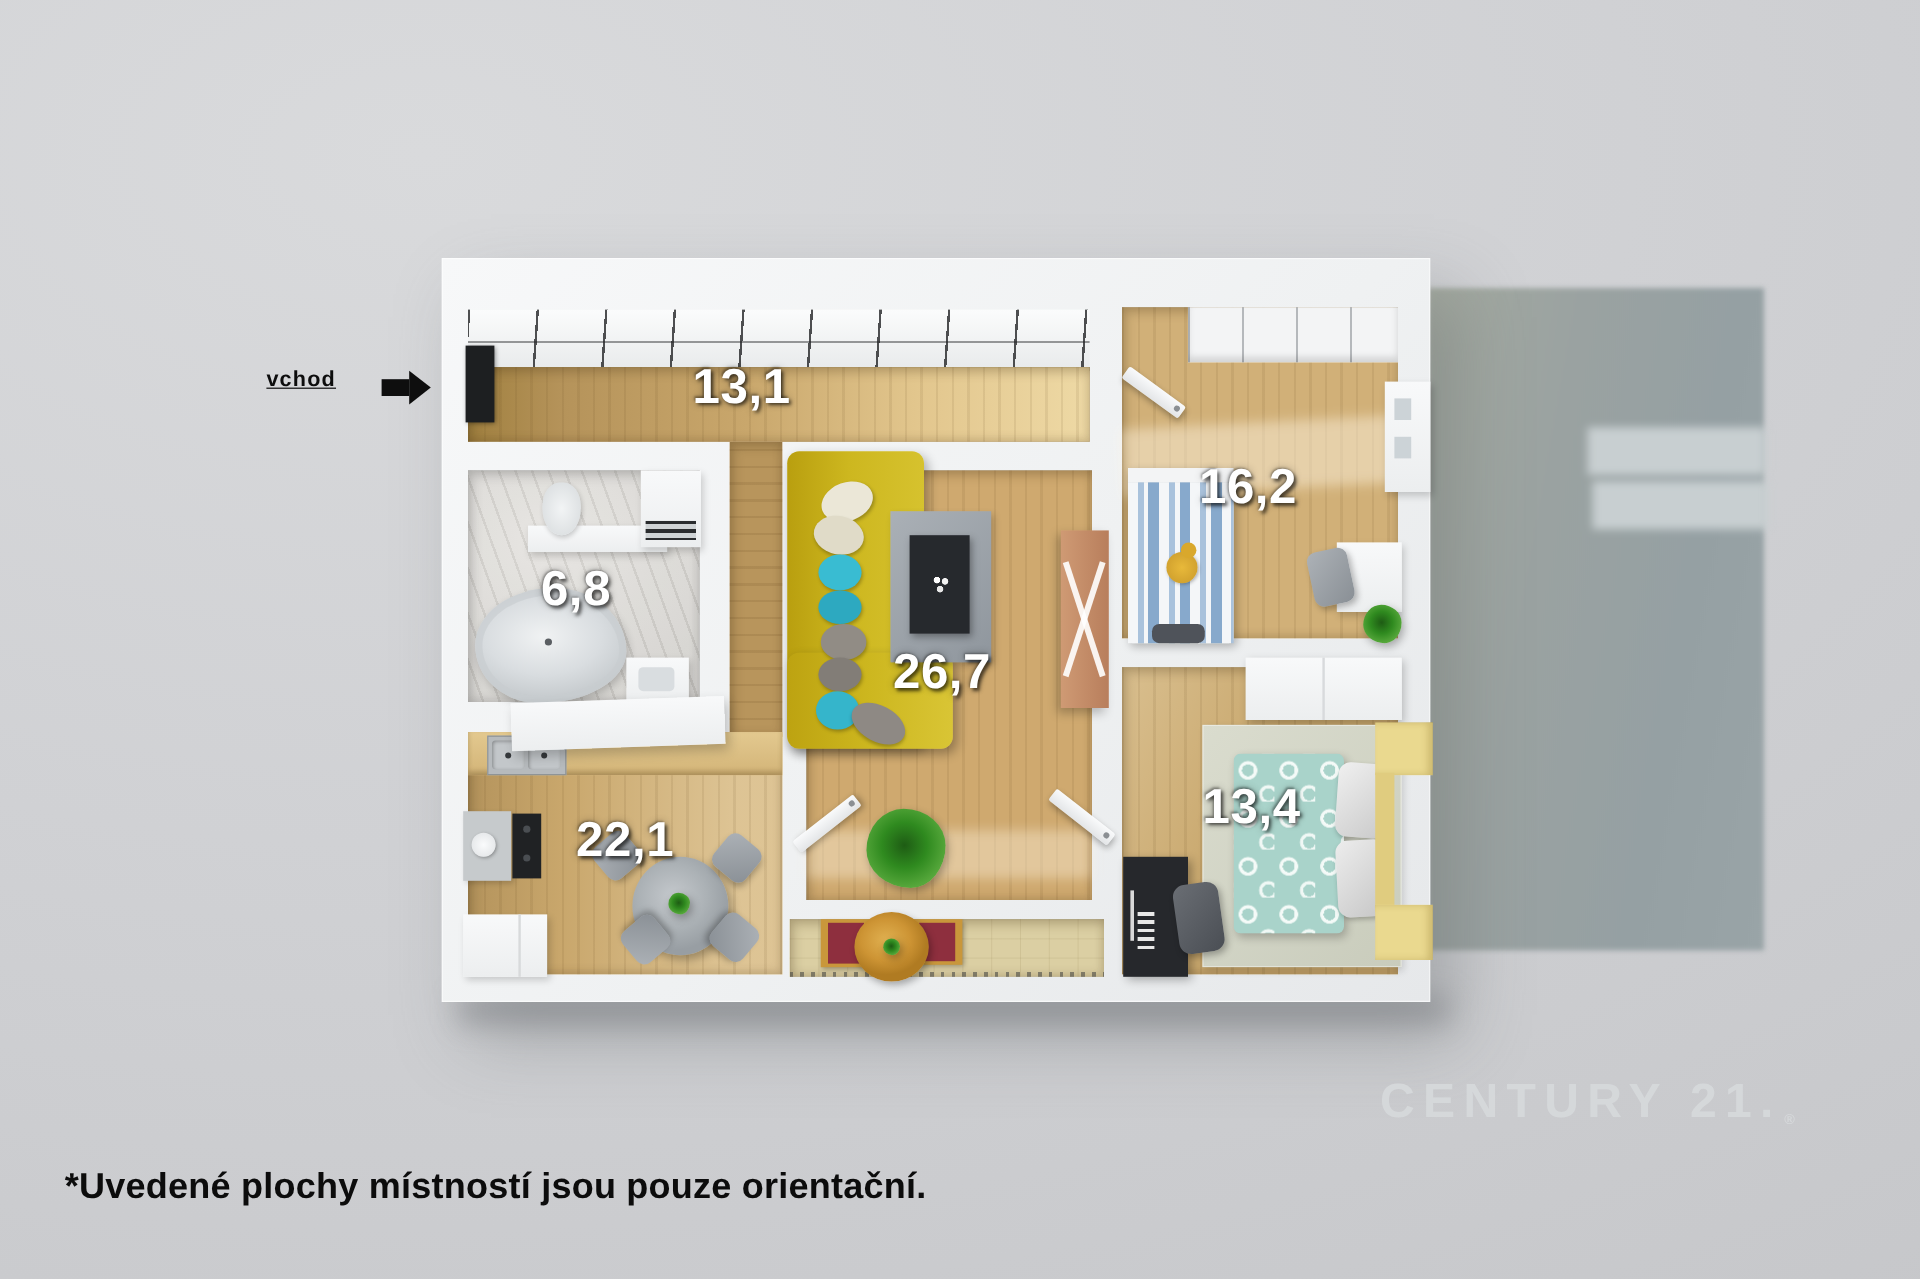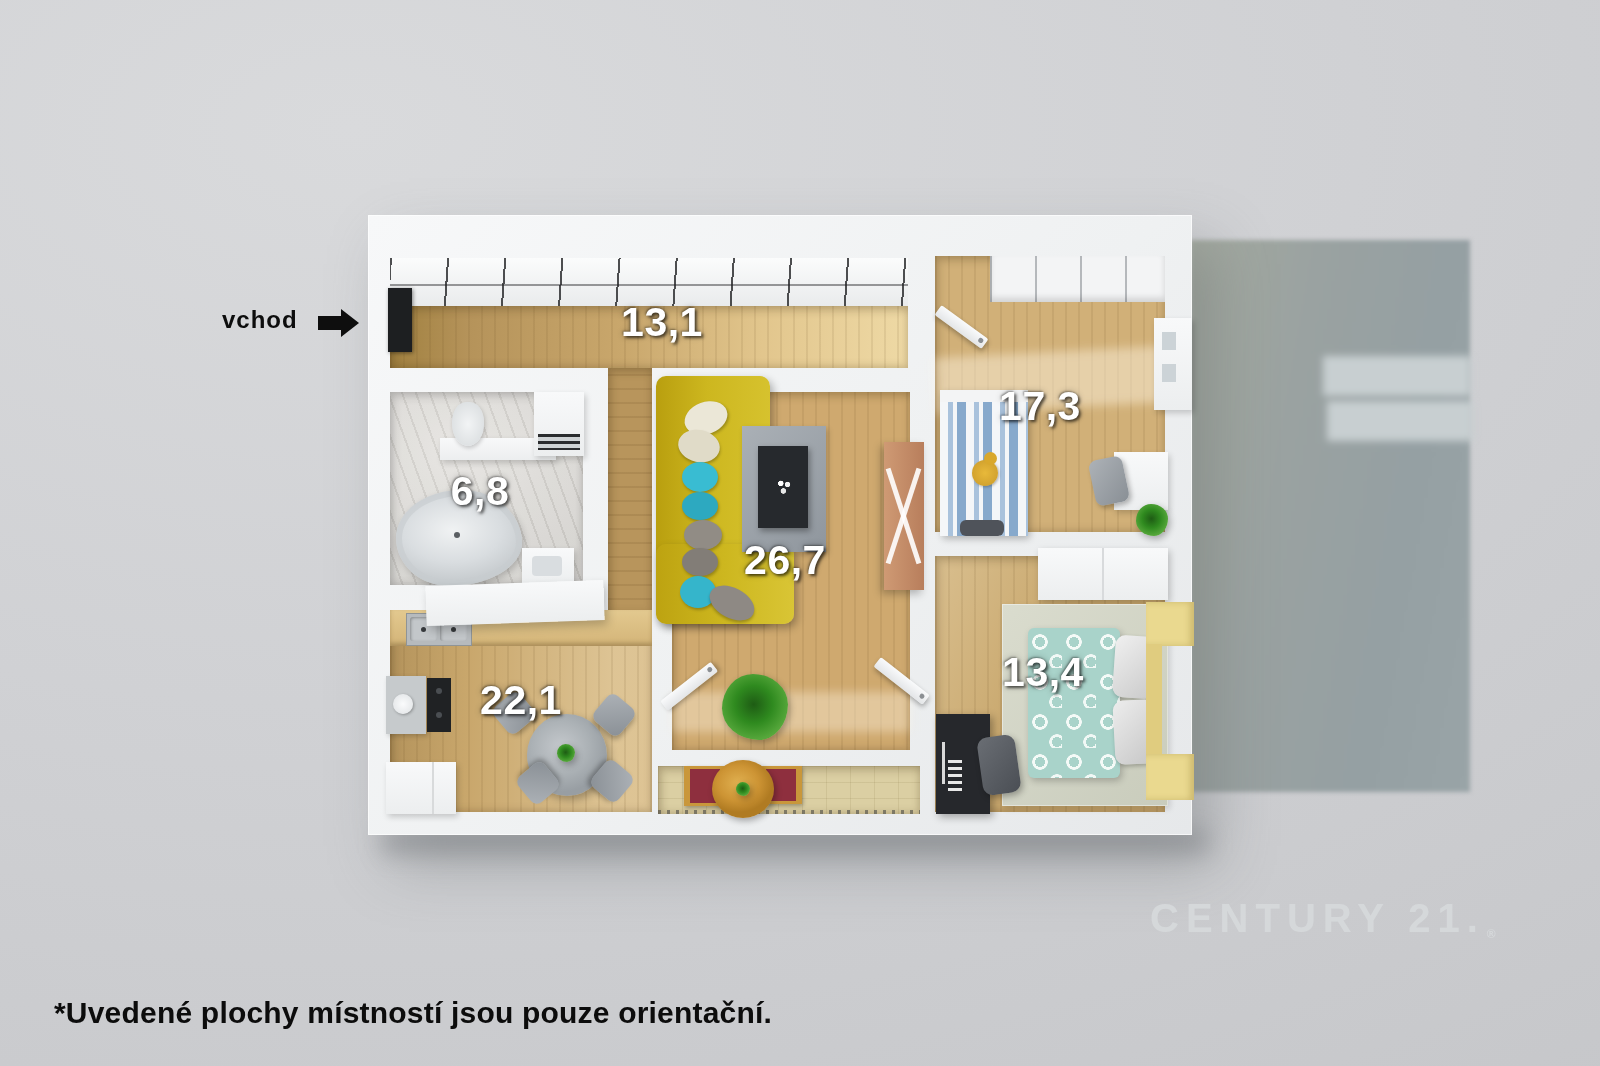--- a/index.html
+++ b/index.html
@@ -33,28 +33,28 @@
   .pillow{position:absolute;border-radius:50%;box-shadow:1px 2px 3px rgba(0,0,0,.25);}
   .plant{position:absolute;border-radius:47% 53% 44% 56%/52% 46% 54% 48%;
     background:radial-gradient(circle at 48% 46%, #1e5c14 0%, #2f8a1f 38%, #57a83c 72%, #3c7d2a 100%);
     box-shadow:2px 3px 7px rgba(0,0,0,.3);}
   .gray-chair{position:absolute;background:linear-gradient(135deg,#adb2b7,#898f95);border-radius:8px;box-shadow:2px 3px 5px rgba(0,0,0,.28);}
 
   
   .area-label{position:absolute;transform:translate(-50%,-50%);z-index:50;
     font-weight:bold;font-size:41px;letter-spacing:.5px;color:#ffffff;
     text-shadow:2px 2px 3px rgba(0,0,0,.6), -1px -1px 2px rgba(0,0,0,.35), 0 0 7px rgba(0,0,0,.3);}
-  .entrance-text{left:222px;top:306px;z-index:60;font-weight:bold;font-size:24px;letter-spacing:1px;color:#0d0d0d;}
+  .entrance-text{left:222px;top:306px;z-index:60;font-weight:bold;font-size:18px;letter-spacing:1px;color:#0d0d0d;text-decoration:underline;}
   .arrow-shaft{left:318px;top:316px;width:23px;height:14px;background:#0e0e0e;z-index:60;}
   .arrow-head{left:341px;top:309px;width:0;height:0;z-index:60;
     border-left:18px solid #0e0e0e;border-top:14px solid transparent;border-bottom:14px solid transparent;}
   .watermark{left:1150px;top:896px;z-index:60;font-weight:bold;font-size:40px;letter-spacing:7px;
     color:#d7dadc;opacity:.92;white-space:nowrap;}
   .watermark .reg{font-size:12px;letter-spacing:0;position:relative;top:6px;margin-left:2px;}
-  .footnote{left:54px;top:972px;z-index:60;font-weight:bold;font-size:30px;letter-spacing:.2px;color:#0c0c0c;white-space:nowrap;margin-top:24px;}
+  .footnote{left:54px;top:972px;z-index:60;font-weight:bold;font-size:30px;letter-spacing:.2px;color:#0c0c0c;white-space:nowrap;}
 </style>
 </head>
 <body>
 
 <div class="canvas">
 
   <div class="abs cast-shadow">
     <div class="window-light bar1"></div>
     <div class="window-light bar2"></div>
   </div>
@@ -226,25 +226,25 @@
   <div class="abs" style="left:1146px;top:644px;width:16px;height:116px;background:#e0cc7f;"></div>
   <div class="abs" style="left:1146px;top:754px;width:48px;height:46px;background:#ead98f;box-shadow:inset -4px 0 6px rgba(120,90,20,.25);"></div>
   <div class="abs" style="left:936px;top:714px;width:54px;height:100px;background:#26282c;box-shadow:3px 3px 8px rgba(0,0,0,.32);">
     <div class="abs" style="left:12px;top:46px;width:14px;height:32px;
          background:repeating-linear-gradient(180deg,#e8e8e8 0 3px,#26282c 3px 7px);"></div>
     <div class="abs" style="left:6px;top:28px;width:3px;height:42px;background:#d9d9d9;"></div>
   </div>
   <div class="abs" style="left:980px;top:736px;width:38px;height:58px;border-radius:10px;
        background:linear-gradient(135deg,#6a6e74,#4a4e54);transform:rotate(-8deg);box-shadow:2px 3px 6px rgba(0,0,0,.3);"></div>
 
-  <div class="area-label" style="left:662px;top:322px;">13,1</div>
+  <div class="area-label" style="left:618px;top:322px;">13,1</div>
   <div class="area-label" style="left:480px;top:491px;">6,8</div>
   <div class="area-label" style="left:785px;top:560px;">26,7</div>
   <div class="area-label" style="left:521px;top:700px;">22,1</div>
-  <div class="area-label" style="left:1040px;top:406px;">17,3</div>
+  <div class="area-label" style="left:1040px;top:406px;">16,2</div>
   <div class="area-label" style="left:1043px;top:672px;">13,4</div>
 
   <div class="abs entrance-text">vchod</div>
   <div class="abs arrow-shaft"></div>
   <div class="abs arrow-head"></div>
 
   <div class="abs watermark">
     <span>CENTURY 21.</span><span class="reg">®</span>
   </div>
   <div class="abs footnote">*Uvedené plochy místností jsou pouze orientační.</div>

